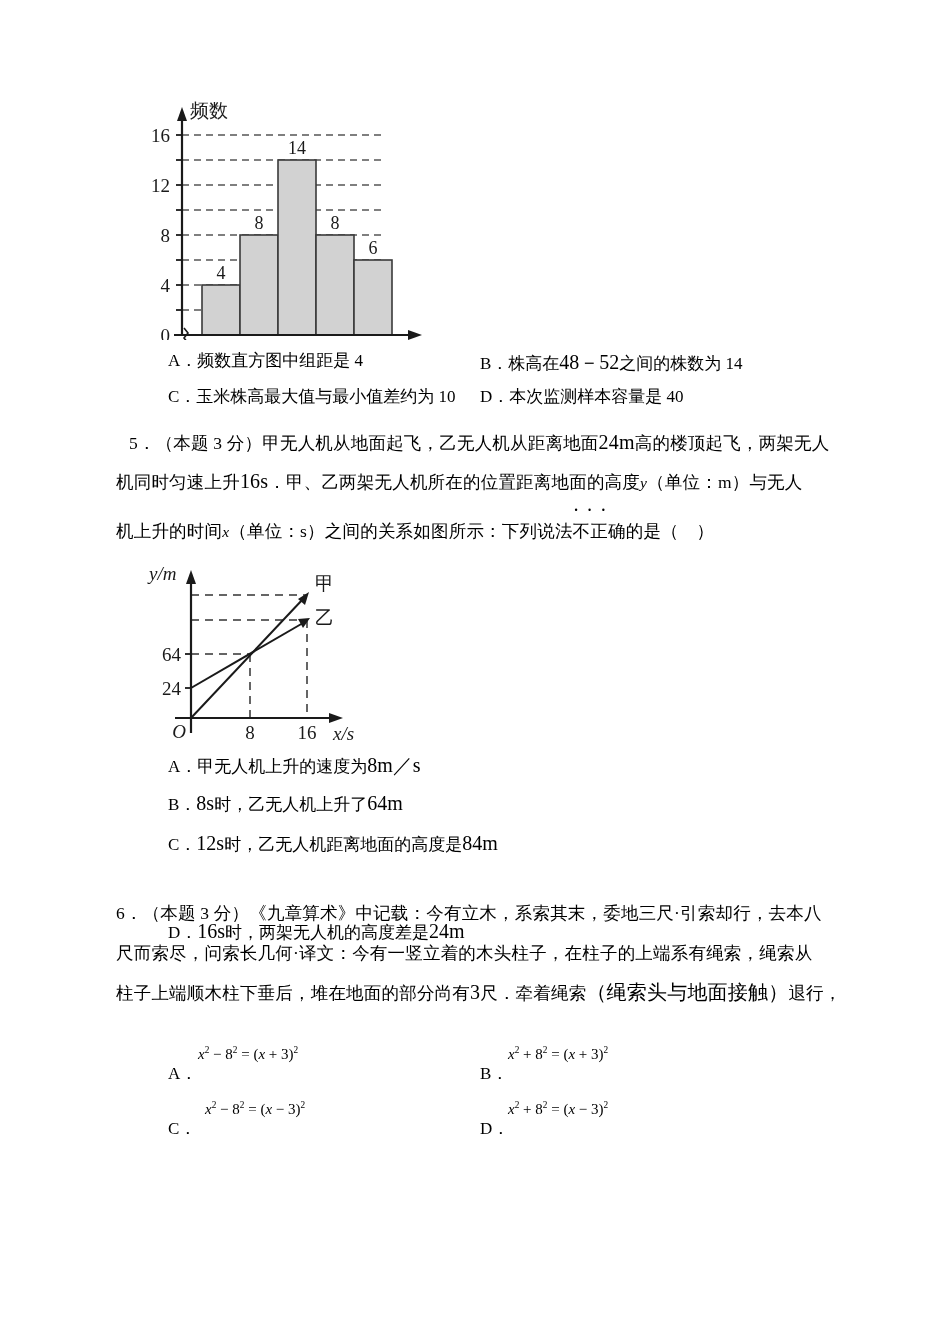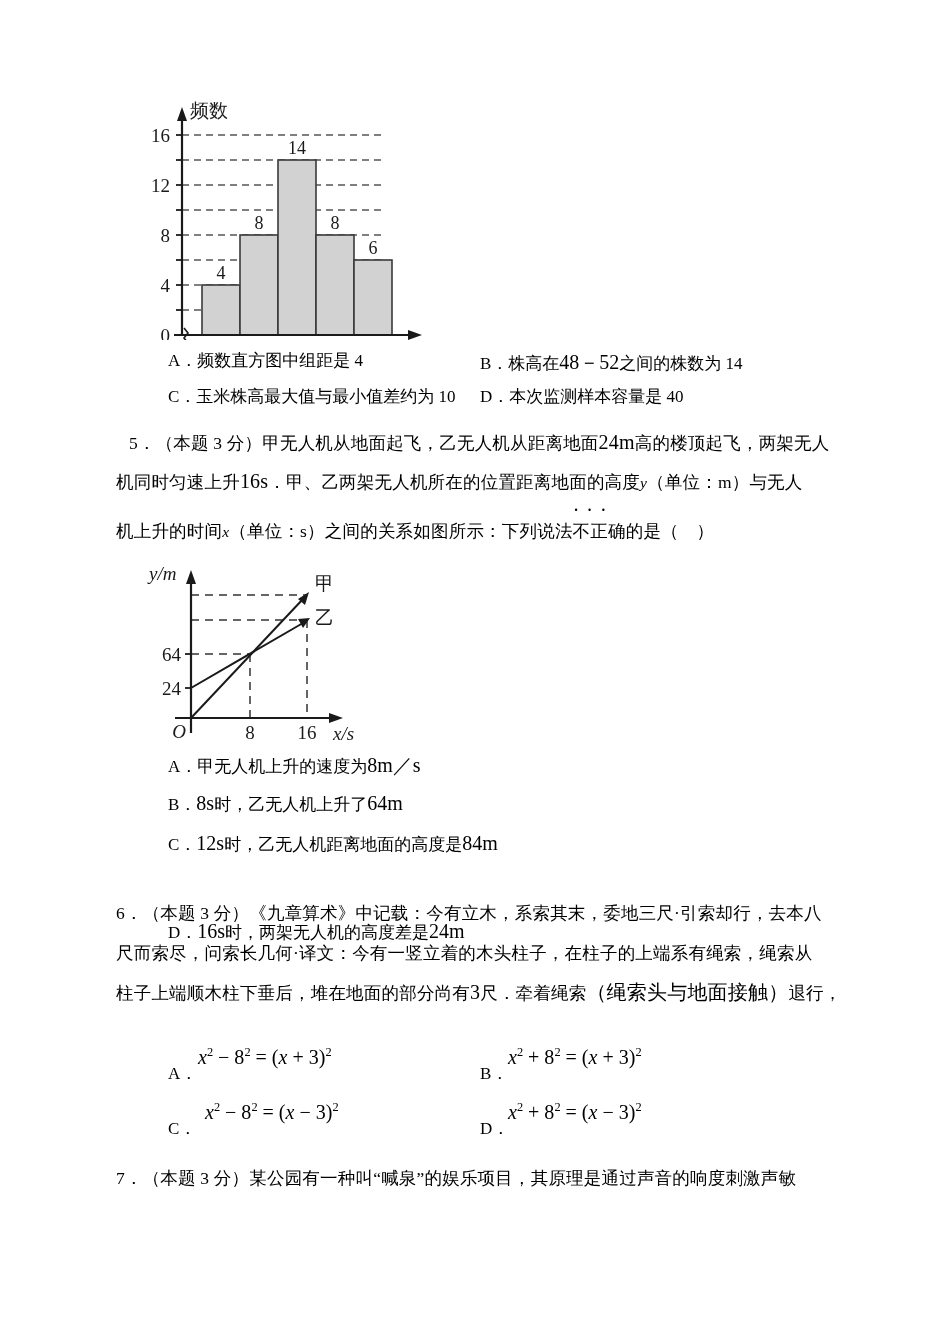--- a/index.html
+++ b/index.html
@@ -68,21 +68,21 @@
   }
   svg text {
     font-family: "Liberation Serif", "DejaVu Serif", serif;
     fill: #1a1a1a;
   }
   .axlabel { font-size: 19px; }
   .axlabel-i { font-size: 19px; font-style: italic; }
   .cn { font-family: "Liberation Sans", "DejaVu Sans", sans-serif; font-size: 19px; }
   .barval { font-size: 18px; }
   
-  .frm { font-size: 20px; white-space: nowrap; }
+  .frm { font-size: 15px; white-space: nowrap; }
   .frm i { font-style: italic; }
   sup.e { font-size: 0.62em; vertical-align: super; line-height: 0; }
 </style>
 </head>
 <body>
 
 <div class="page">
 
   <div class="figure" style="left:140px; top:95px;">
     <svg width="420" height="245" viewBox="0 0 420 245">
@@ -263,17 +263,14 @@
     <i>x</i><sup class="e">2</sup> − 8<sup class="e">2</sup> = (<i>x</i> − 3)<sup class="e">2</sup>
   </div>
 
   <div class="opt" style="left:480px; top:1117px;">
     <span class="optlabel">D．</span>
   </div>
   <div class="frm" style="position:absolute; left:508px; top:1101px;">
     <i>x</i><sup class="e">2</sup> + 8<sup class="e">2</sup> = (<i>x</i> − 3)<sup class="e">2</sup>
   </div>
 
-  <div class="qline" style="left:116px; top:1165px;">
-    <span>7．</span><span>（本题 3 分）</span><span>某公园有一种叫“喊泉”的娱乐项目，其原理是通过声音的响度刺激声敏</span>
-  </div>
 
 </div>
 
 </body></html>

